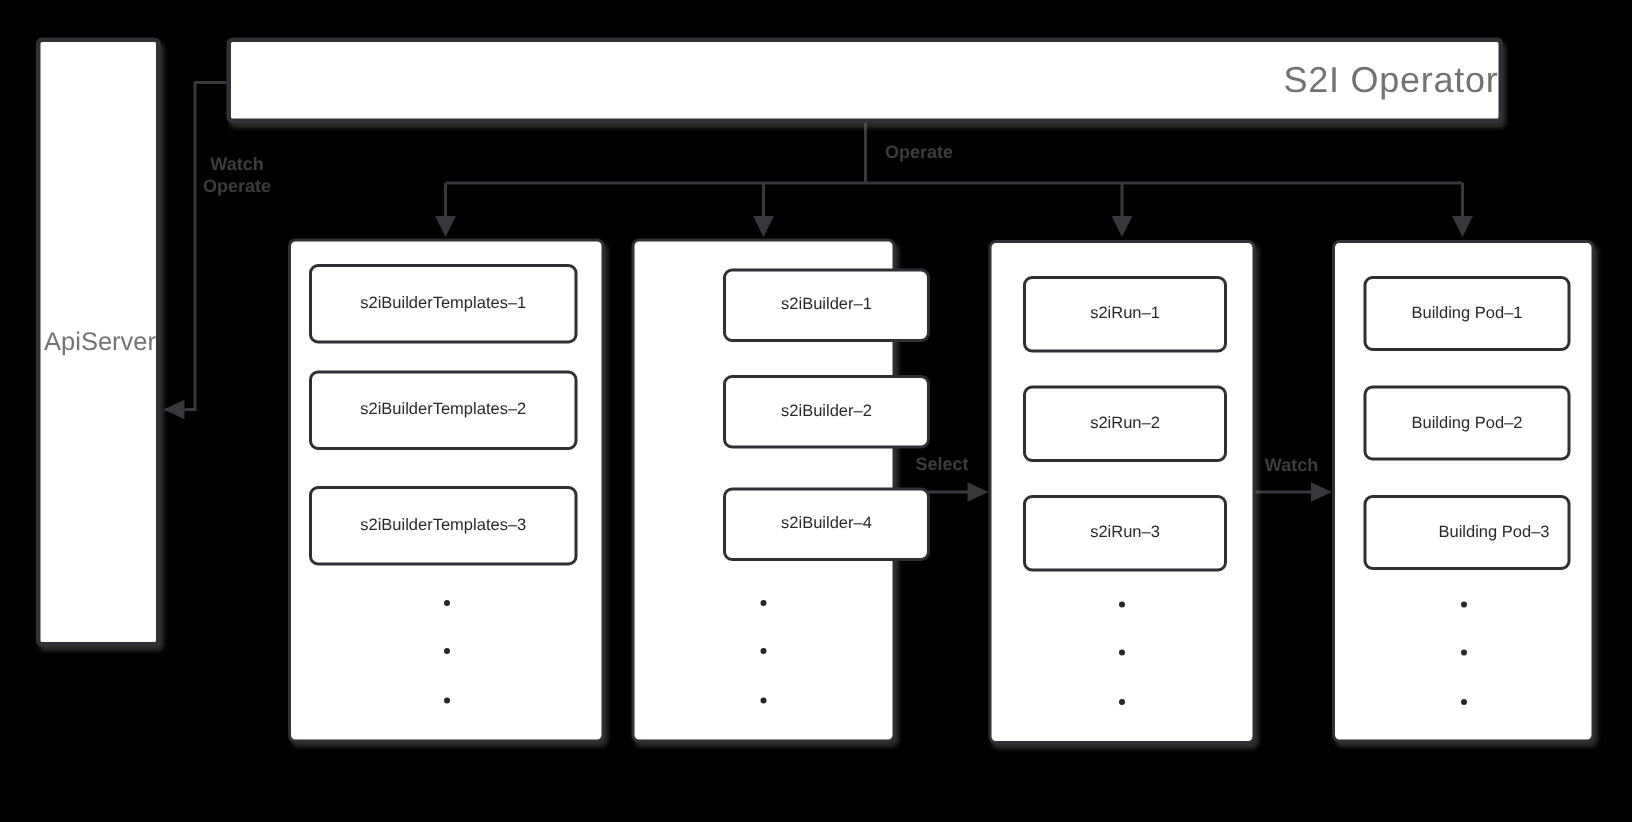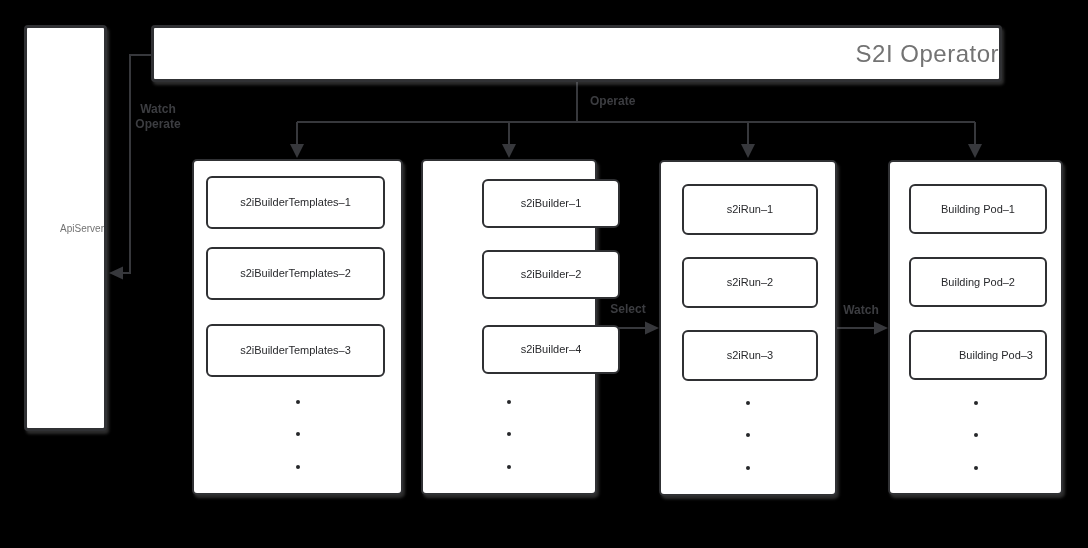--- a/index.html
+++ b/index.html
@@ -11,21 +11,21 @@
   .wires{position:absolute;left:0;top:0;width:1088px;height:548px;}
   .wires path{fill:none;stroke:#37383c;stroke-width:2;}
   .wires polygon{fill:#37383c;stroke:none;}
   
   .whitebox{
     position:absolute;background:#fff;border:3px solid #303134;border-radius:4px;
     box-shadow:2px 3px 3px rgba(125,125,125,.35);
     display:flex;align-items:center;justify-content:flex-end;
     color:#737373;box-sizing:border-box;
   }
-  .apiserver{left:24px;top:25px;width:83px;height:406px;font-size:10px;padding-left:37px;}
+  .apiserver{left:24px;top:25px;width:83px;height:406px;font-size:17px;padding-left:37px;}
   .operator{left:151px;top:25px;width:851px;height:57px;font-size:24px;letter-spacing:.5px;}
   
   .col{
     position:absolute;background:#fff;border:2.5px solid #303134;border-radius:5px;
     box-shadow:2px 3px 3px rgba(125,125,125,.35);box-sizing:border-box;
   }
   .col.c1{left:192px;top:159px;width:211px;height:336px;}
   .col.c2{left:421px;top:159px;width:176px;height:336px;}
   .col.c3{left:659px;top:160px;width:178px;height:336px;}
   .col.c4{left:888px;top:160px;width:175px;height:335px;}

